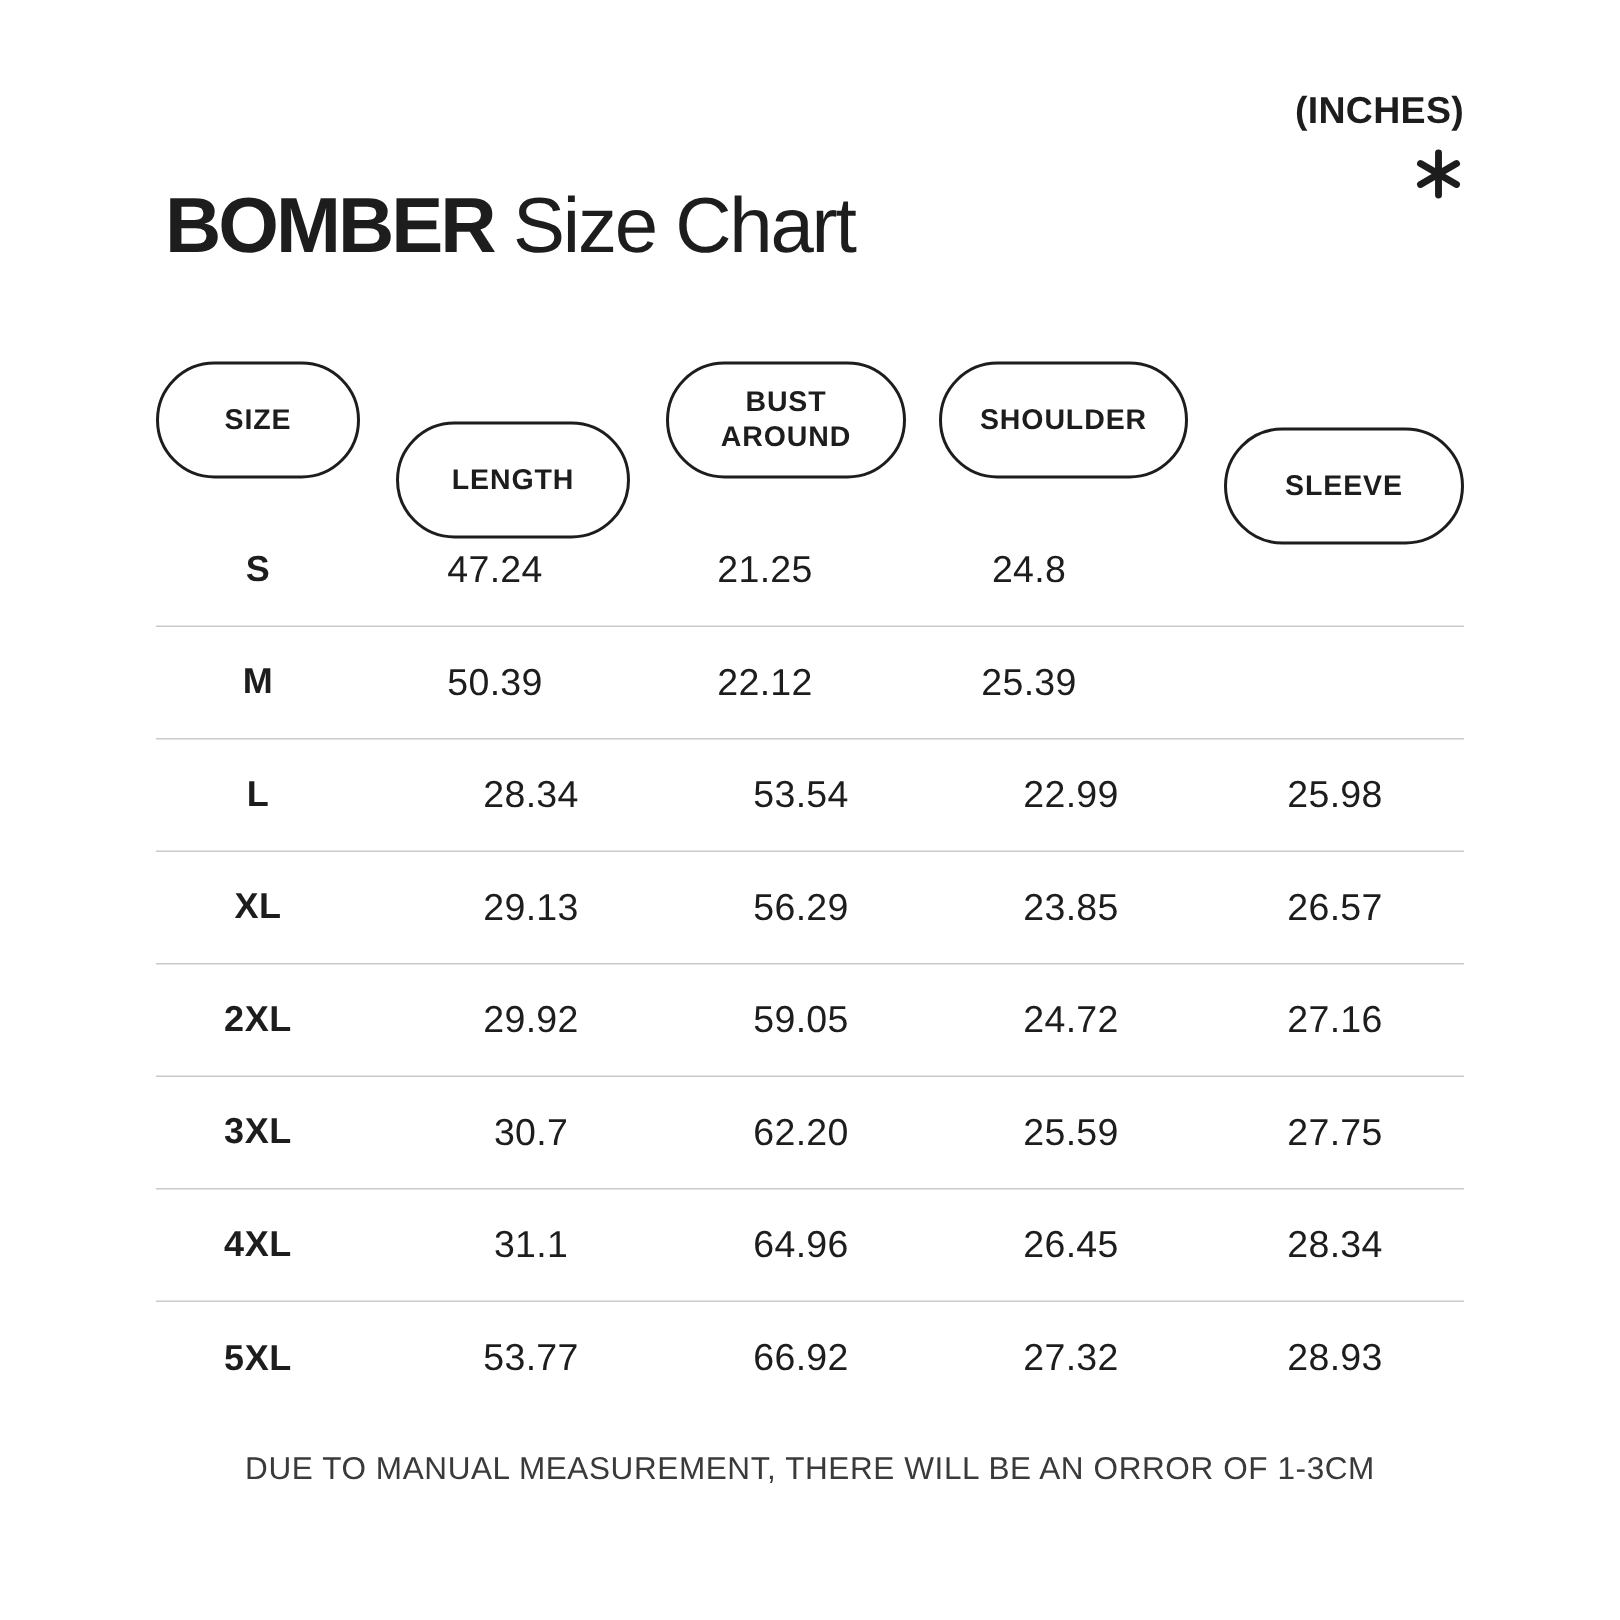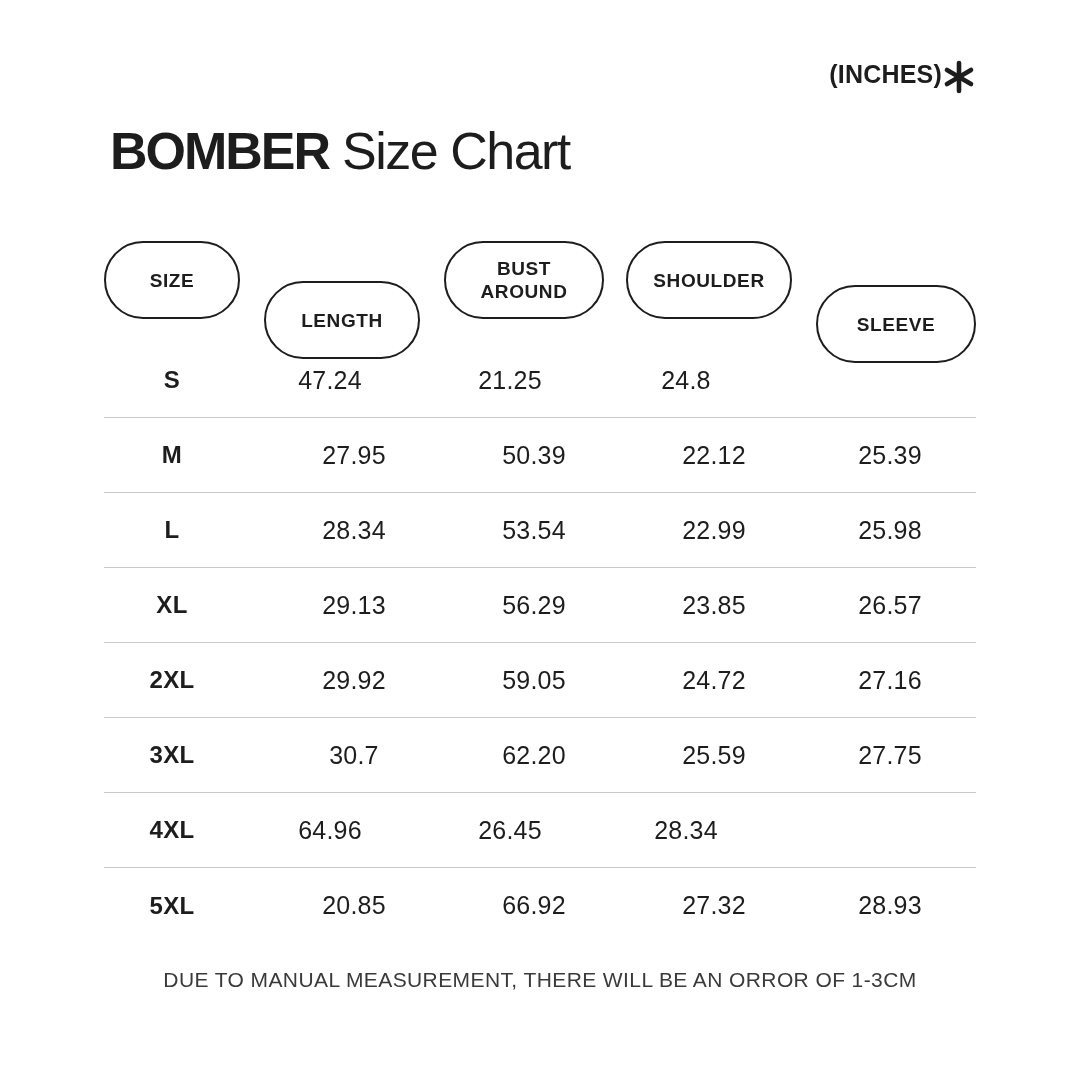--- a/index.html
+++ b/index.html
@@ -17,21 +17,23 @@
     height: 1080px;
     background: #ffffff;
   }
 
   
   .unit-row {
     position: absolute;
     top: 60px;
     right: 104px;
     display: flex;
-    align-items: flex-start;
+    align-items: flex-end;
+    gap: 10px;
+    flex-direction: column;
   }
   .unit-text {
     font-size: 25px;
     font-weight: 700;
     letter-spacing: 0.2px;
     color: #1d1d1d;
   }
   .asterisk-icon {
     display: block;
     width: 34px;
@@ -175,21 +177,20 @@
 
   <div class="table">
     <div class="row">
       <div class="cell size c0">S</div>
       <div class="cell c2">47.24</div>
       <div class="cell c3">21.25</div>
       <div class="cell c4">24.8</div>
     </div>
     <div class="row">
       <div class="cell size c0">M</div>
-      <div class="cell c1">27.95</div>
       <div class="cell c2">50.39</div>
       <div class="cell c3">22.12</div>
       <div class="cell c4">25.39</div>
     </div>
     <div class="row">
       <div class="cell size c0">L</div>
       <div class="cell c1">28.34</div>
       <div class="cell c2">53.54</div>
       <div class="cell c3">22.99</div>
       <div class="cell c4">25.98</div>
@@ -210,27 +211,28 @@
     </div>
     <div class="row">
       <div class="cell size c0">3XL</div>
       <div class="cell c1">30.7</div>
       <div class="cell c2">62.20</div>
       <div class="cell c3">25.59</div>
       <div class="cell c4">27.75</div>
     </div>
     <div class="row">
       <div class="cell size c0">4XL</div>
+      <div class="cell c1">31.1</div>
       <div class="cell c2">64.96</div>
       <div class="cell c3">26.45</div>
       <div class="cell c4">28.34</div>
     </div>
     <div class="row">
       <div class="cell size c0">5XL</div>
-      <div class="cell c1">20.85</div>
+      <div class="cell c1">53.77</div>
       <div class="cell c2">66.92</div>
       <div class="cell c3">27.32</div>
       <div class="cell c4">28.93</div>
     </div>
   </div>
 
   <div class="footnote">DUE TO MANUAL MEASUREMENT, THERE WILL BE AN ORROR OF 1-3CM</div>
 
 </div>
 

